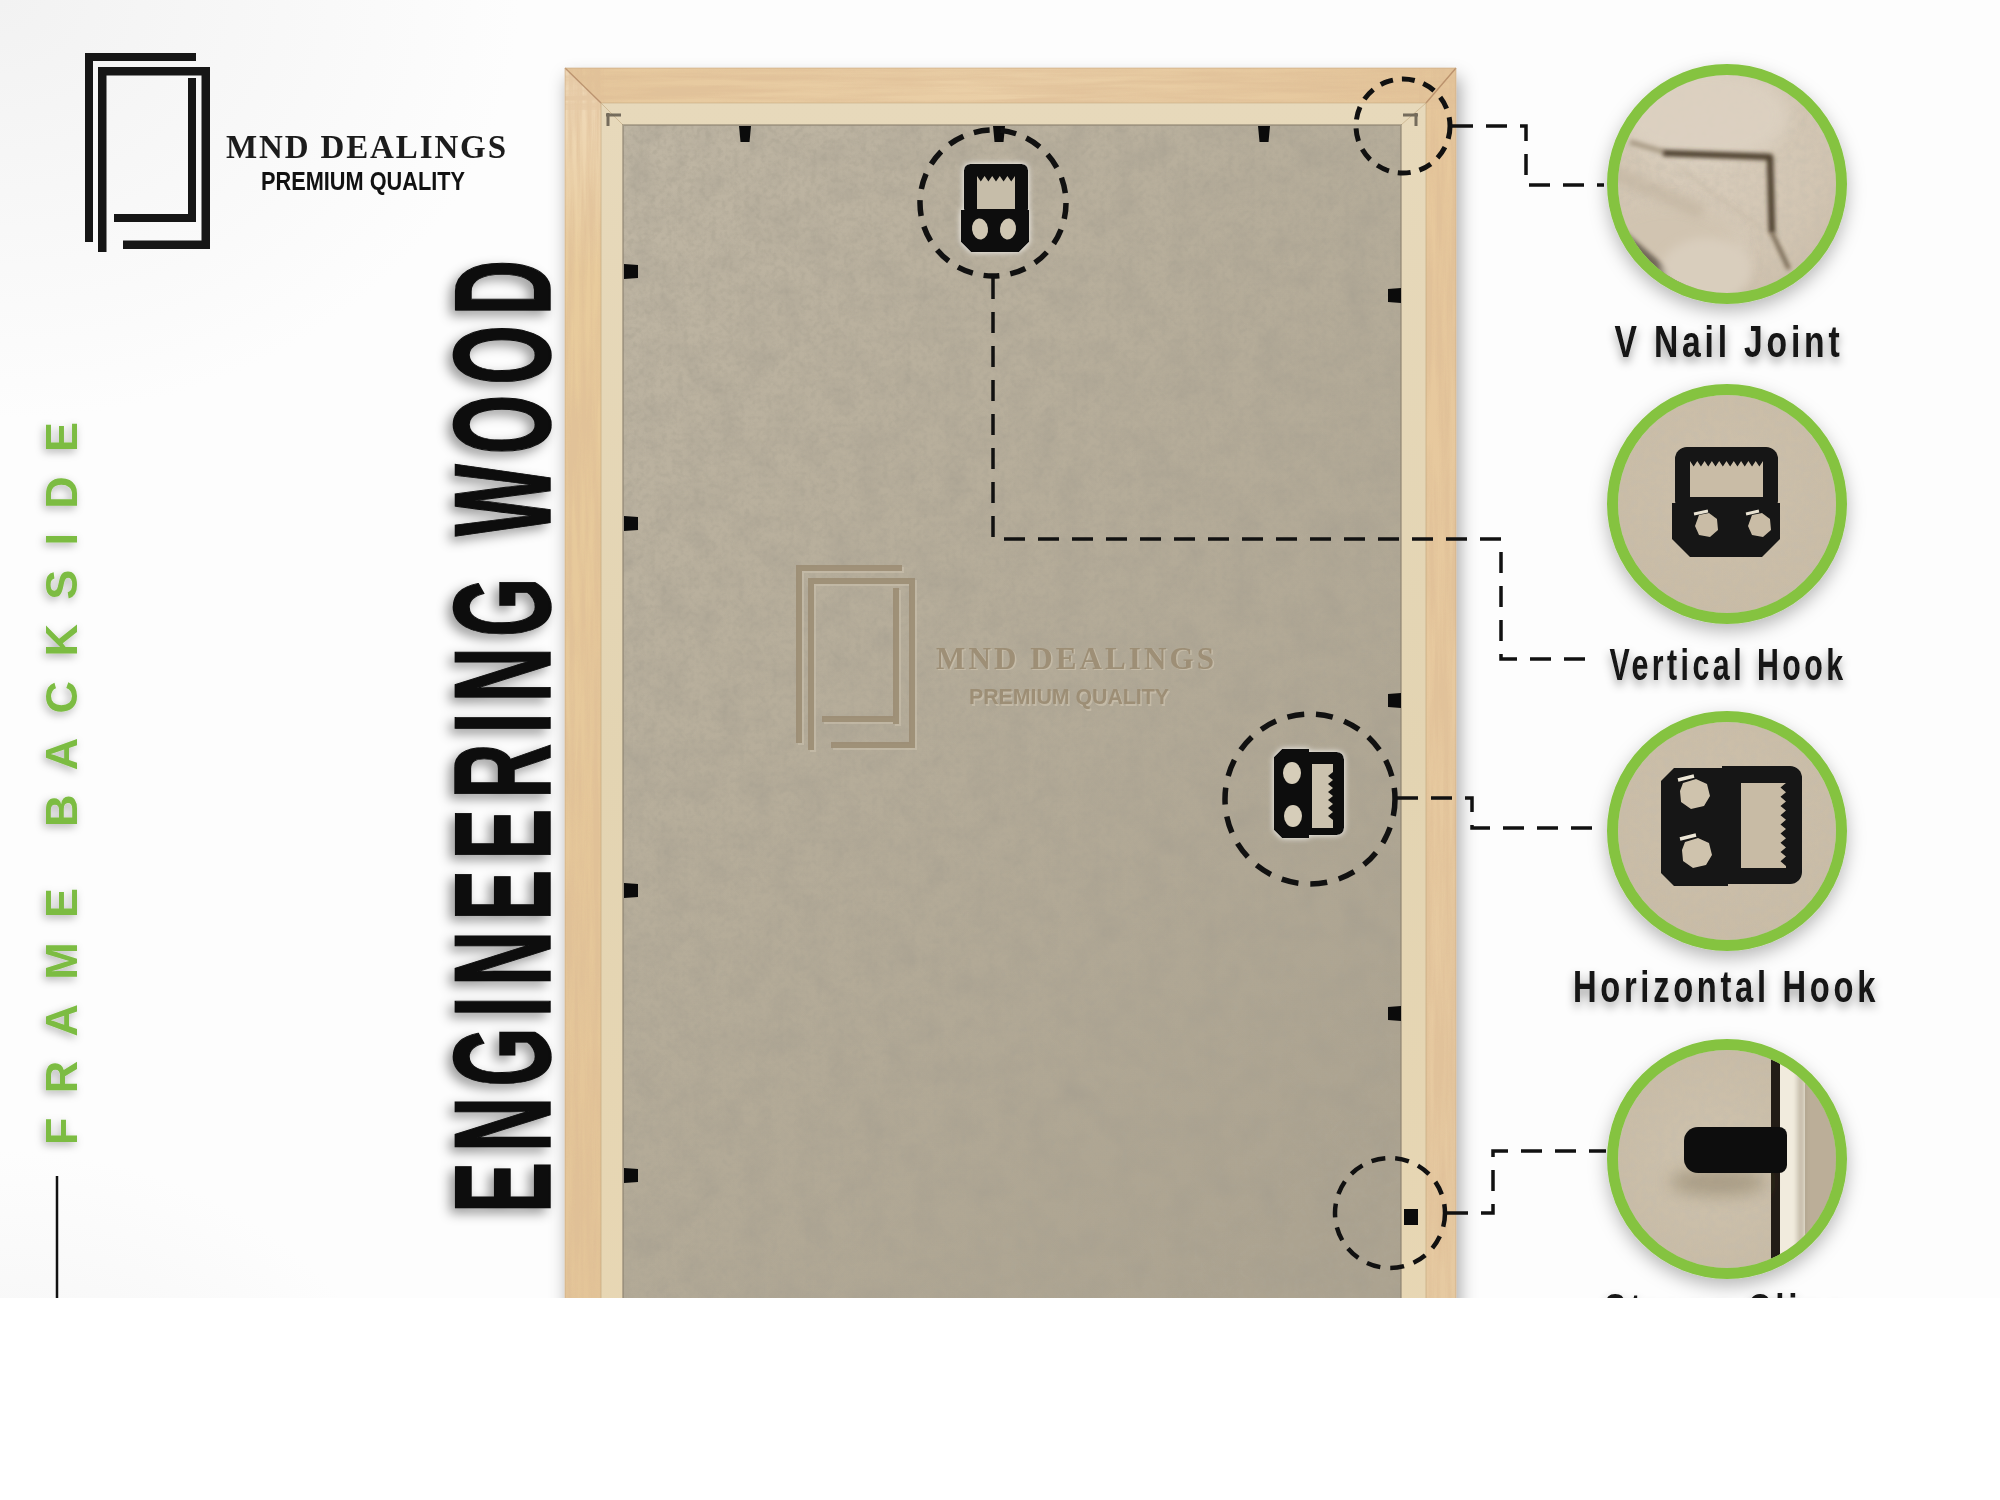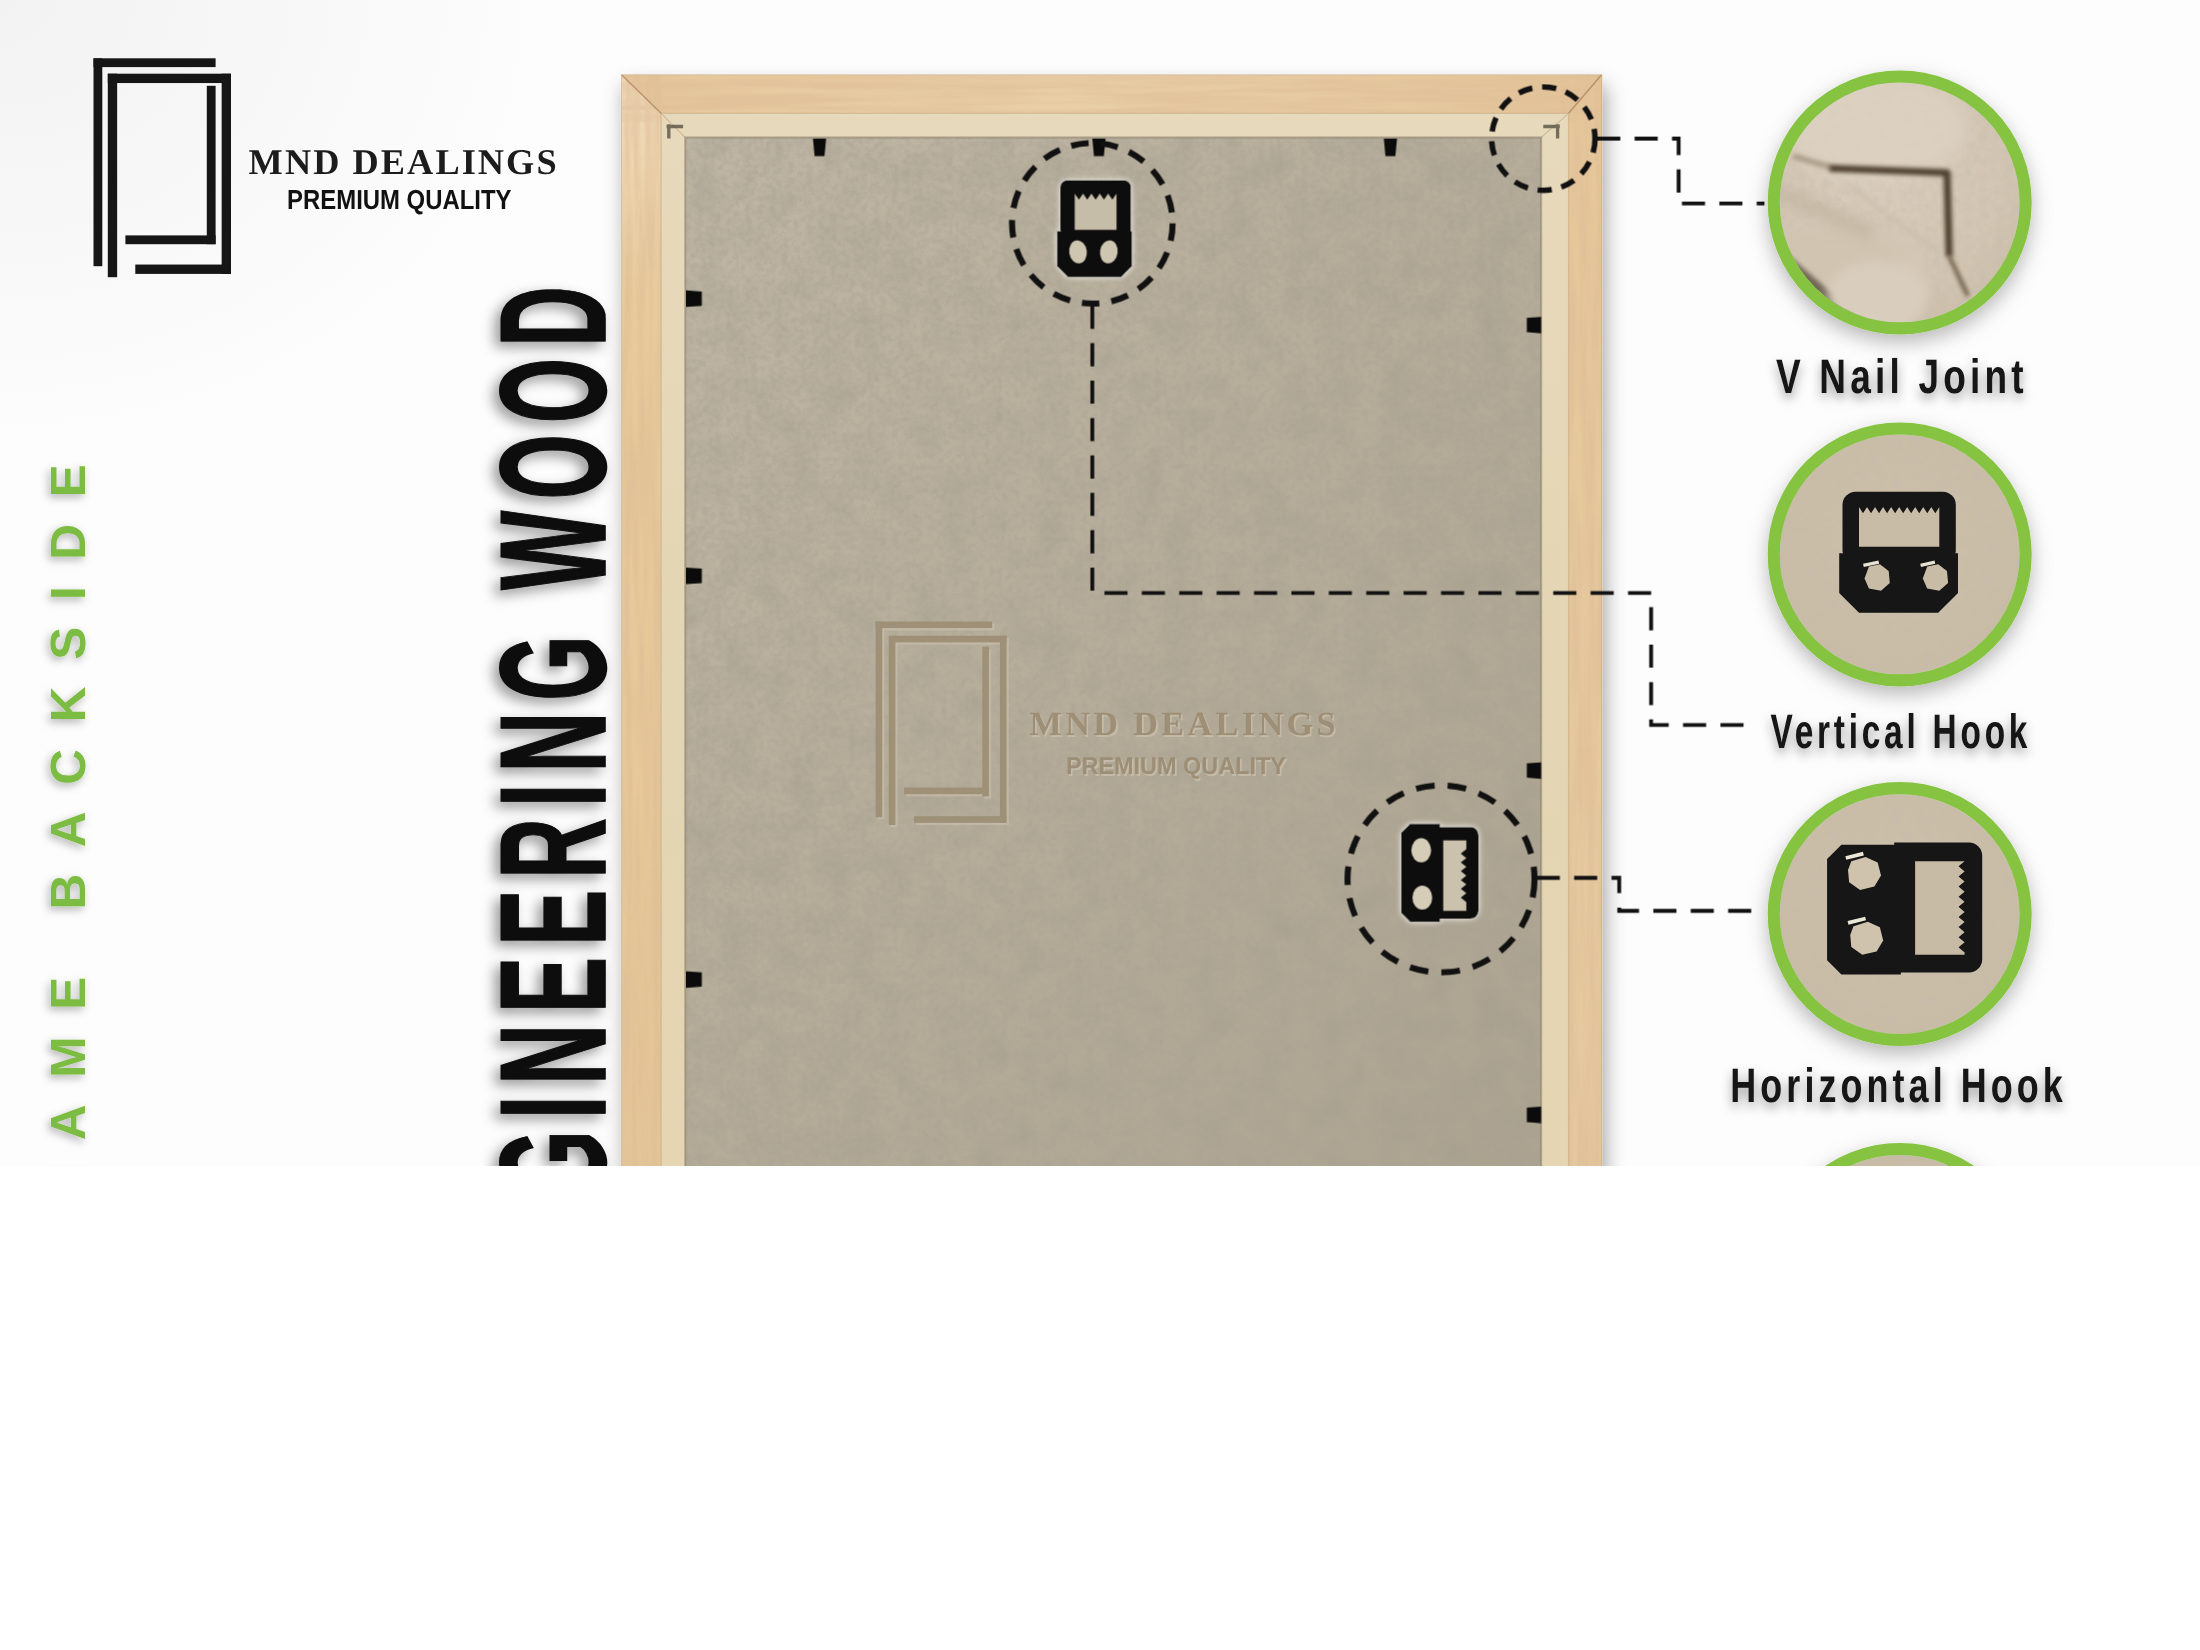--- a/index.html
+++ b/index.html
@@ -1,16 +1,16 @@
 <!DOCTYPE html>
 <html><head>
 <meta charset="utf-8">
 <style>
 html,body{margin:0;padding:0;background:#fff;}
-#page{width:2000px;height:1060px;position:relative;overflow:hidden;font-family:"Liberation Sans",sans-serif;}
+#page{width:2000px;height:1298px;position:relative;overflow:hidden;font-family:"Liberation Sans",sans-serif;}
 text{font-family:"Liberation Sans",sans-serif;}
 .serif{font-family:"Liberation Serif",serif;}
 </style>
 </head>
 <body>
 <div id="page">
 <svg width="2000" height="1500" viewBox="0 0 2000 1500" xmlns="http://www.w3.org/2000/svg">
 <defs>
 <linearGradient id="mdfG" x1="0" y1="0" x2="0.7" y2="1">
 <stop offset="0" stop-color="#bfb6a4"></stop>

